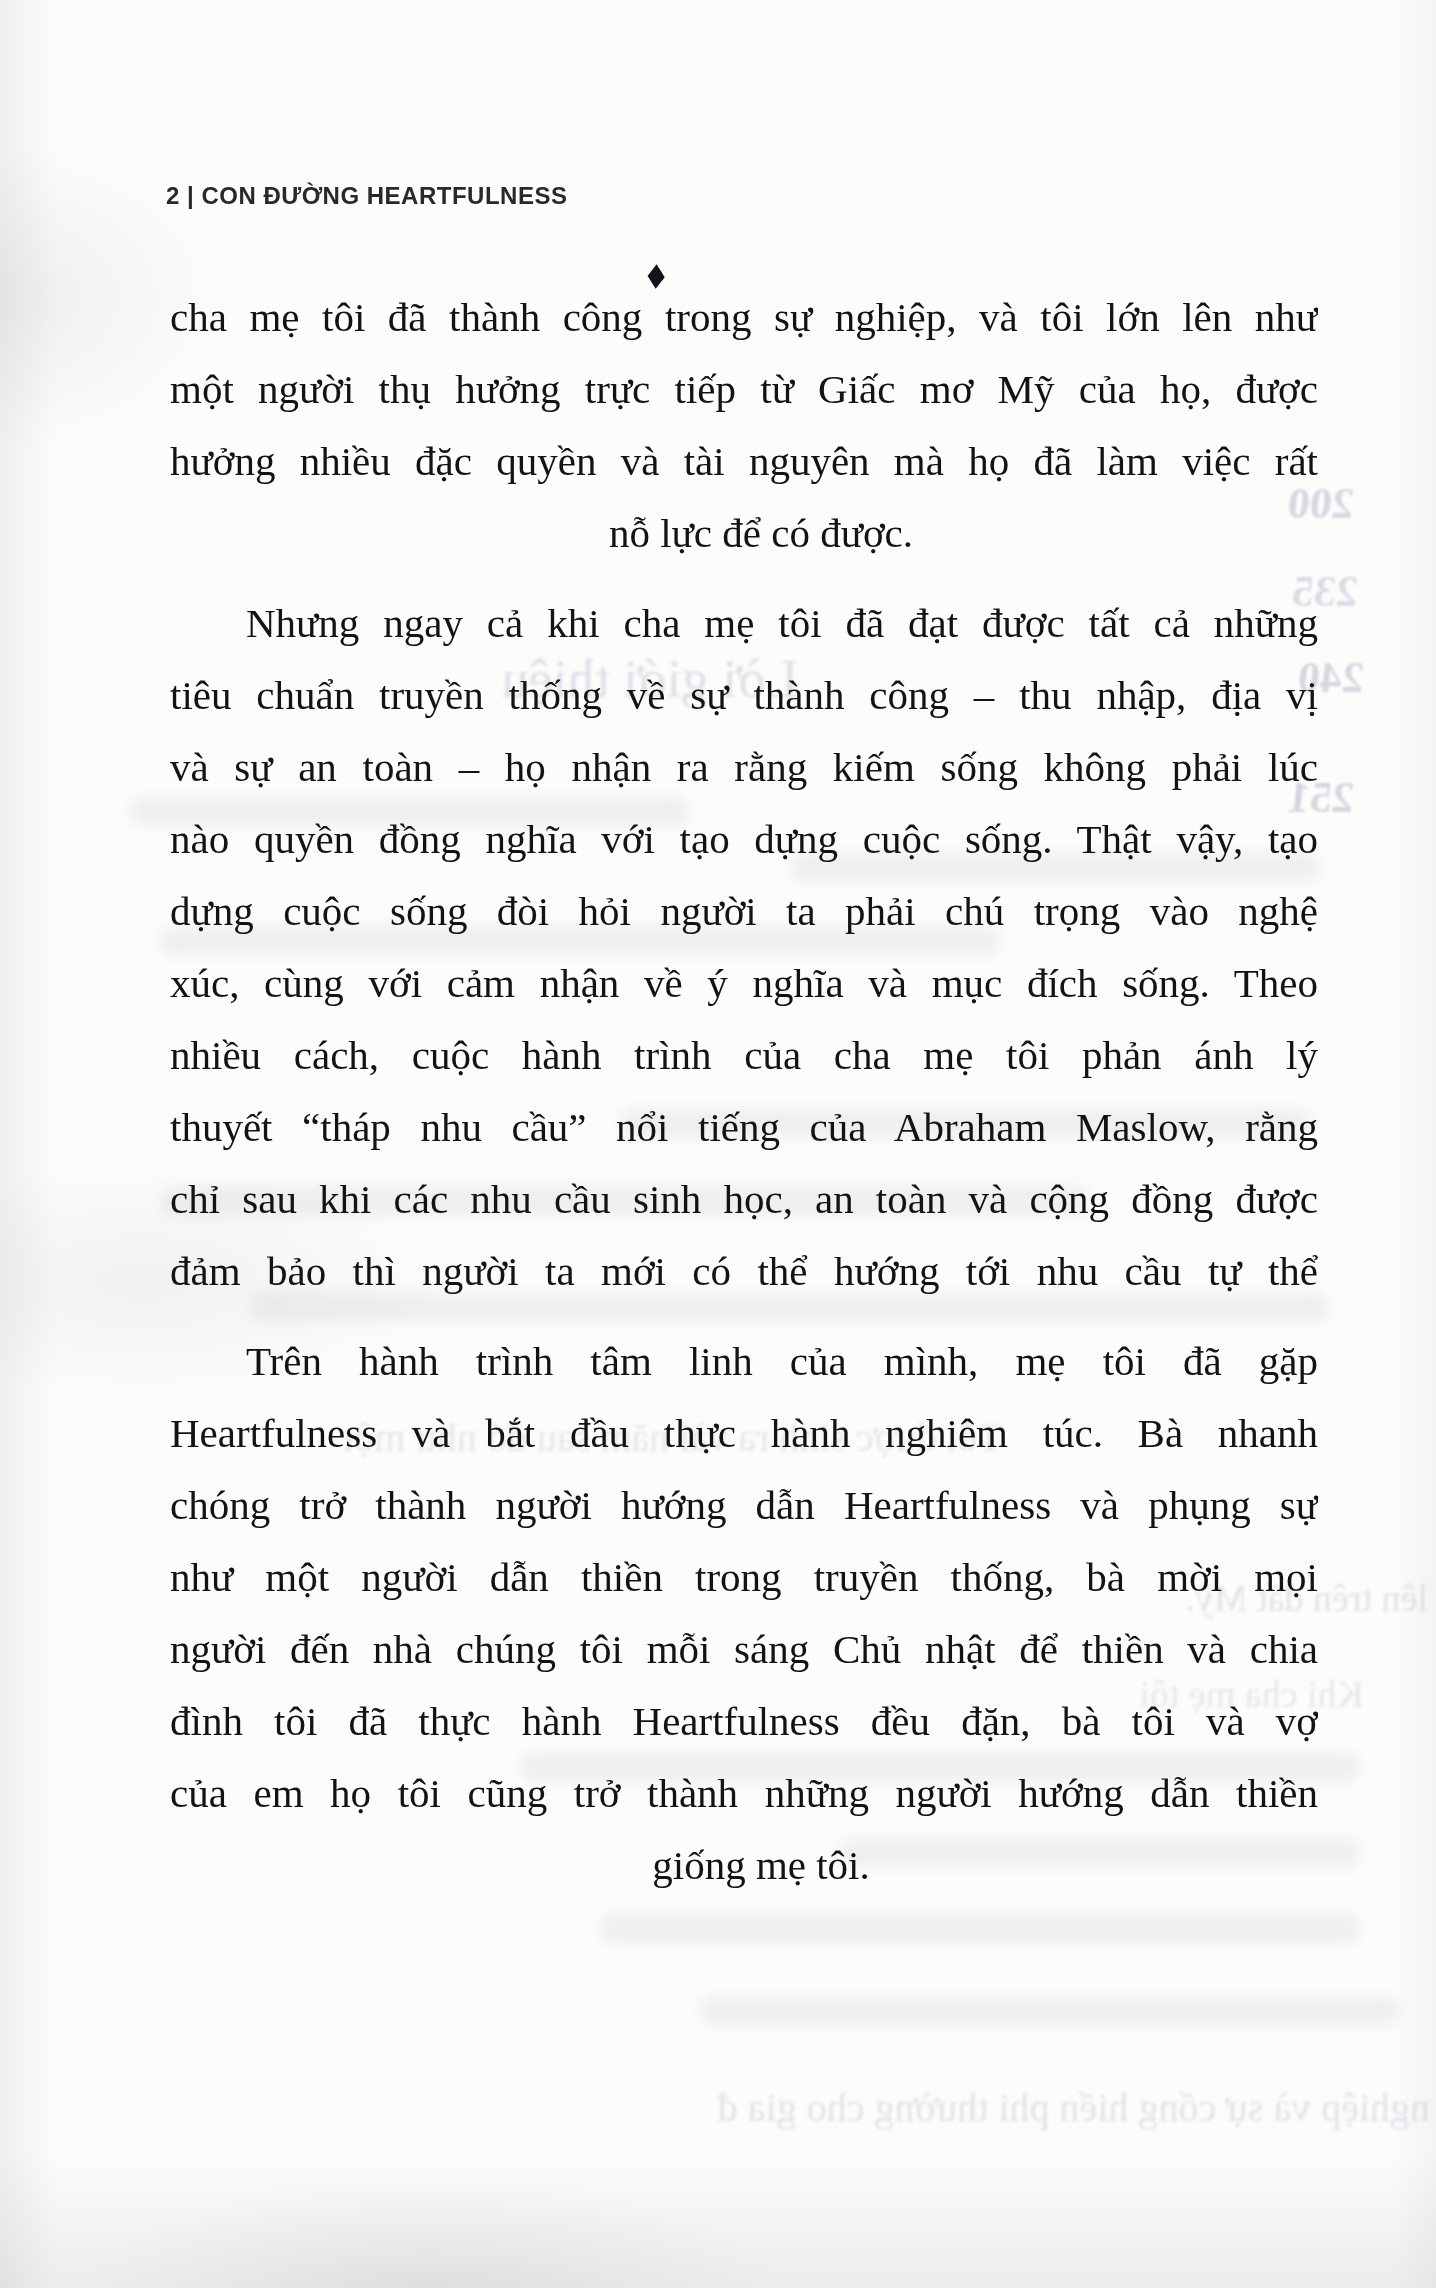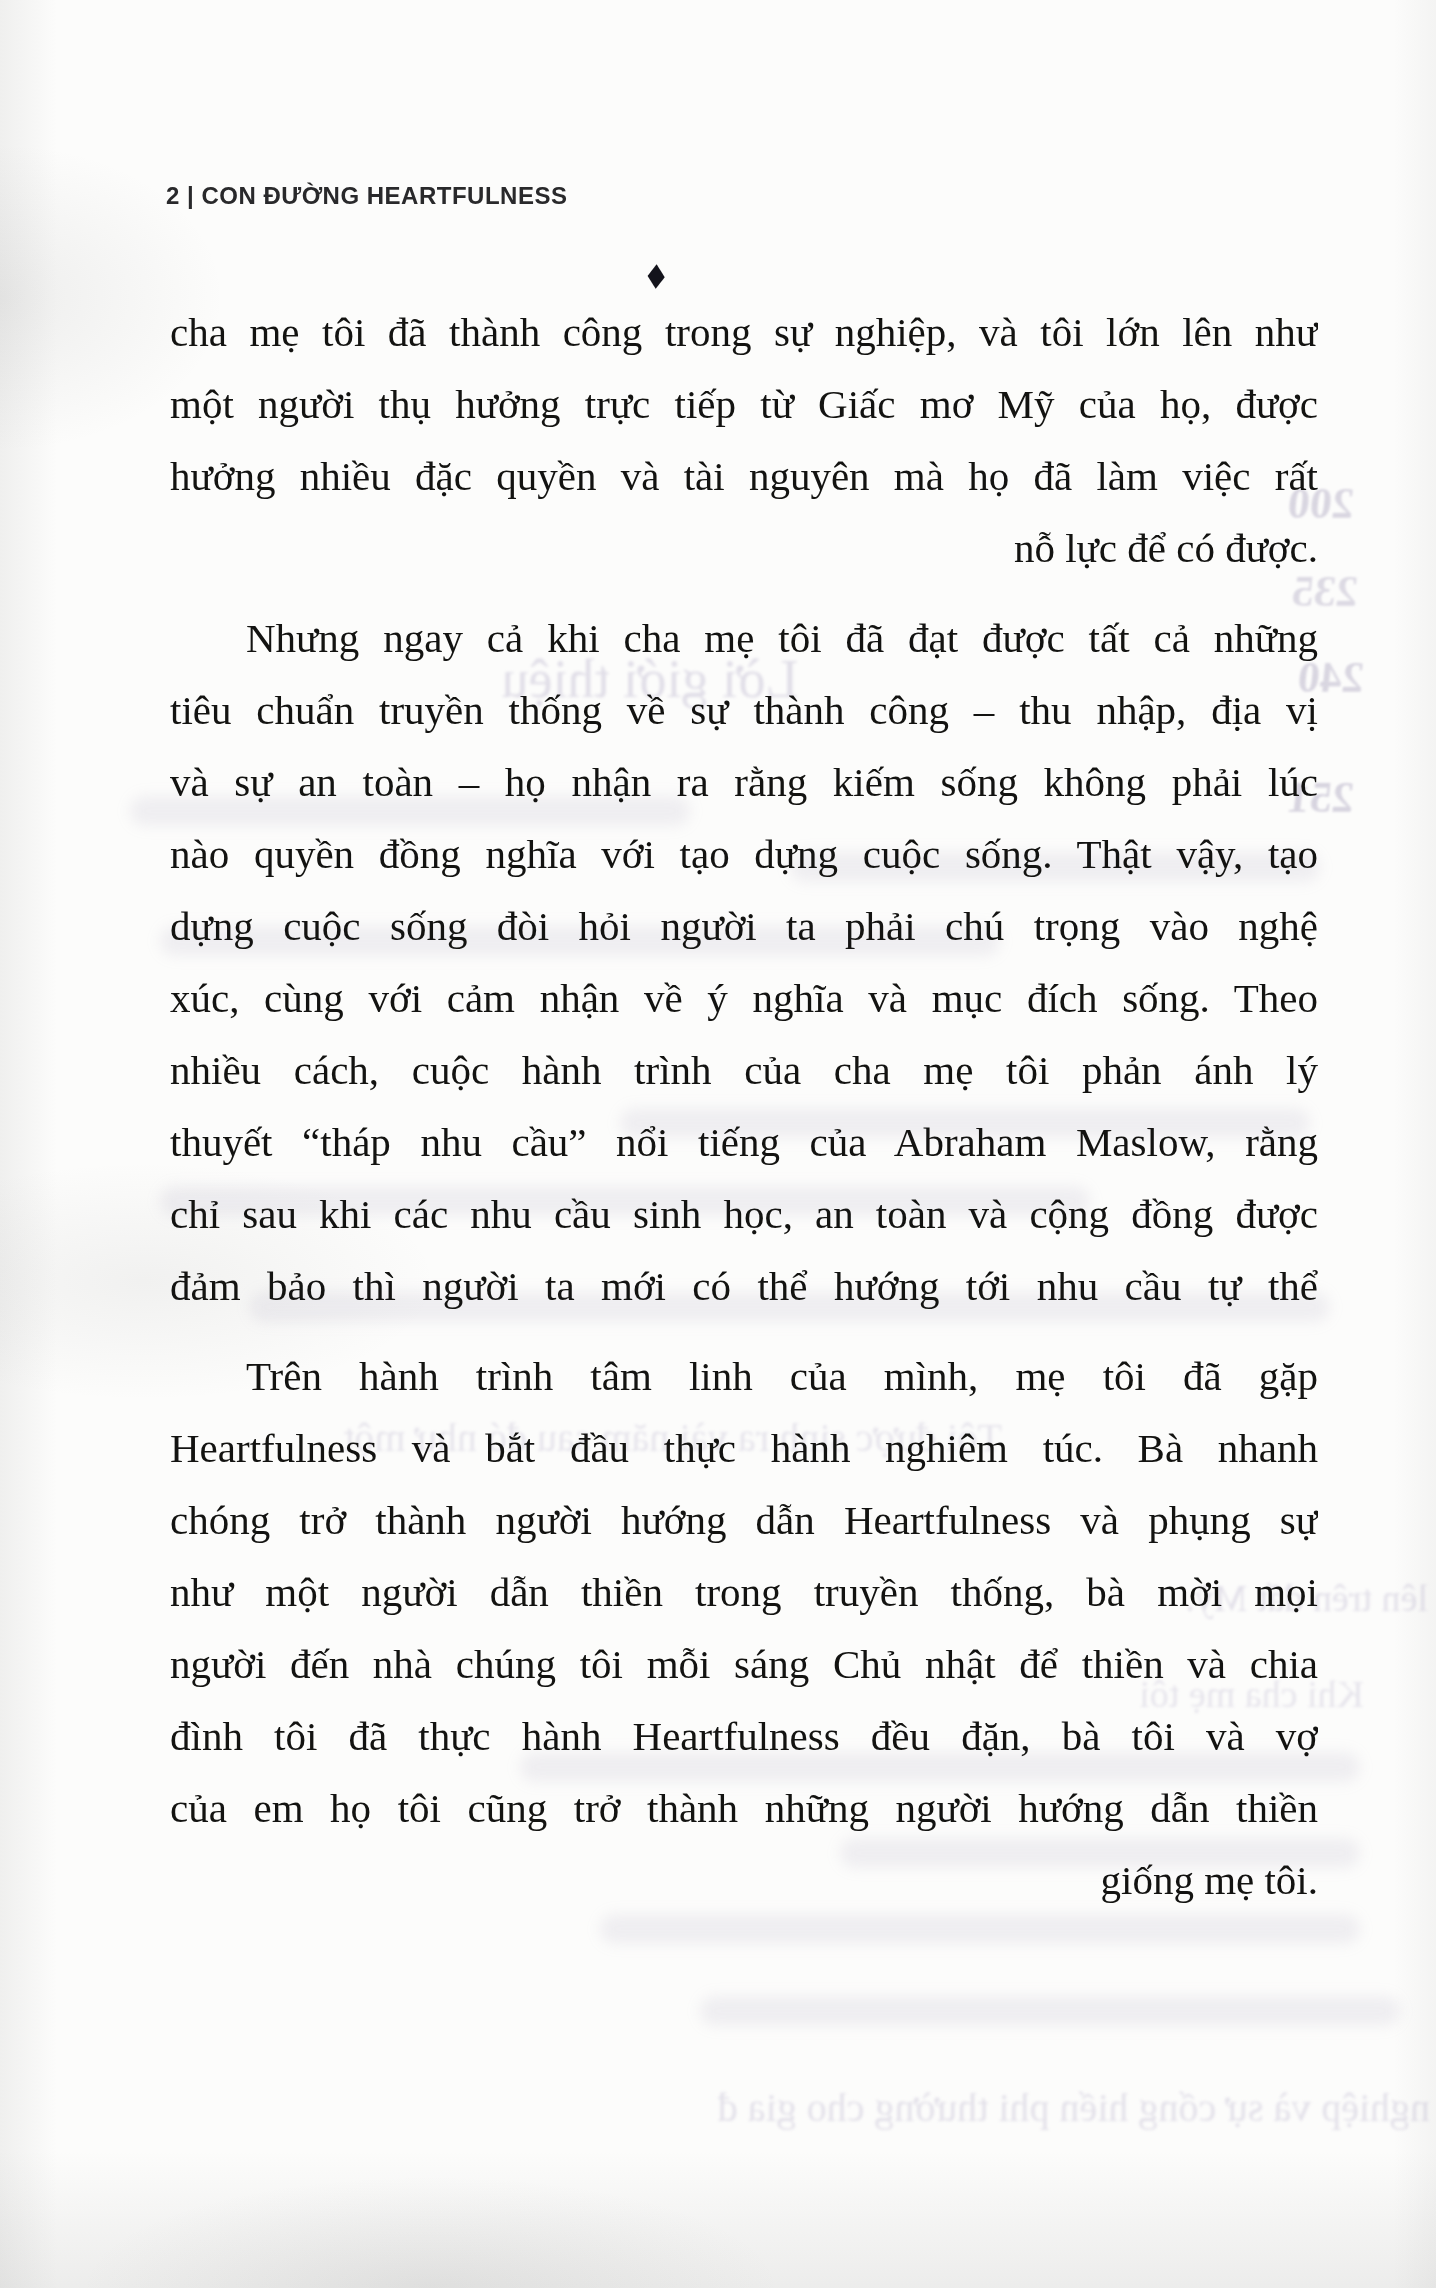--- a/index.html
+++ b/index.html
@@ -24,33 +24,33 @@
     font-weight:bold;font-size:24px;line-height:40px;
     letter-spacing:.5px;color:#29292b;
     transform:scaleY(1.02);
   }
   .ornament{
     position:absolute;left:644px;top:254px;
     font-size:32px;line-height:40px;color:#13131b;
     transform:scaleX(.70) rotate(3deg);
   }
   .body-text{
-    position:absolute;left:170px;top:296px;width:1148px;
+    position:absolute;left:170px;top:281px;width:1148px;
     font-size:41px;color:#131311;
   }
   .para{margin:0 0 18px 0;padding:0;}
   .para:last-child{margin-bottom:0;}
   .line{
     height:72px;line-height:72px;
     text-align:justify;overflow:hidden;
     white-space:normal;
   }
   .line::after{content:"";display:inline-block;width:100%;height:0;}
   .line.indent{padding-left:76px;}
-  .line.last{text-align:right;margin-left:34px;}
+  .line.last{text-align:center;margin-left:34px;}
   .line.last::after{content:none;}
 
   
   .ghost{
     position:absolute;
     transform:scaleX(-1);
     color:#9a91b6;
     filter:blur(1.6px);
     font-family:"Liberation Serif","DejaVu Serif",serif;
     pointer-events:none;

